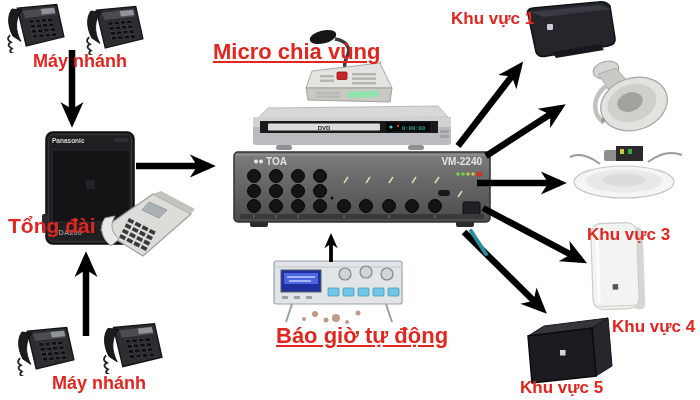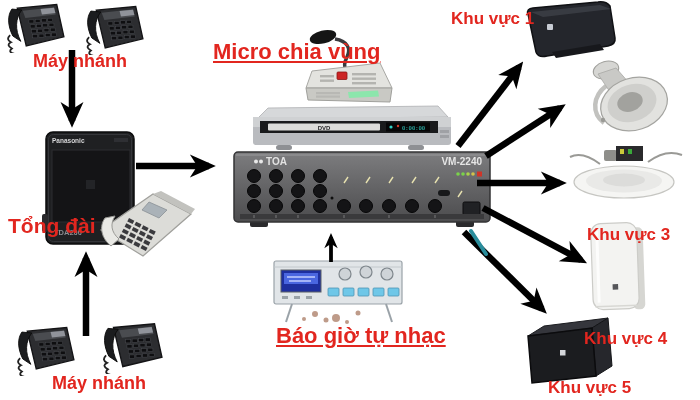--- a/index.html
+++ b/index.html
@@ -340,19 +340,19 @@
       <line x1="464" y1="232" x2="542" y2="309" marker-end="url(#ah)"></line>
     </g>
     <line x1="331" y1="262" x2="331" y2="237" stroke="var(--arrow-color)" stroke-width="3.8" marker-end="url(#ah)"></line>
     <line x1="471" y1="231" x2="486" y2="254" stroke="#2a8d9c" stroke-width="4" stroke-linecap="round"></line>
   </svg>
 
   <div class="label lbl-18" style="left:33px;top:52px;">Máy nhánh</div>
   <div class="label lbl-21" style="left:8px;top:215px;">Tổng đài</div>
   <div class="label lbl-18" style="left:52px;top:374px;">Máy nhánh</div>
   <div class="label lbl-22" style="left:213px;top:40px;">Micro chia vùng</div>
-  <div class="label lbl-22" style="left:276px;top:324px;">Báo giờ tự nhạc</div>
+  <div class="label lbl-22" style="left:276px;top:324px;">Báo giờ tự động</div>
   <div class="label lbl-17" style="left:451px;top:10px;">Khu vực 1</div>
   <div class="label lbl-17" style="left:587px;top:196px;margin-top:30px;">Khu vực 3</div>
-  <div class="label lbl-17" style="left:584px;top:318px;margin-top:12px;">Khu vực 4</div>
-  <div class="label lbl-17" style="left:520px;top:379px;margin-left:28px;">Khu vực 5</div>
+  <div class="label lbl-17" style="left:612px;top:318px;">Khu vực 4</div>
+  <div class="label lbl-17" style="left:520px;top:379px;">Khu vực 5</div>
 
 </div>
 
 </body></html>

